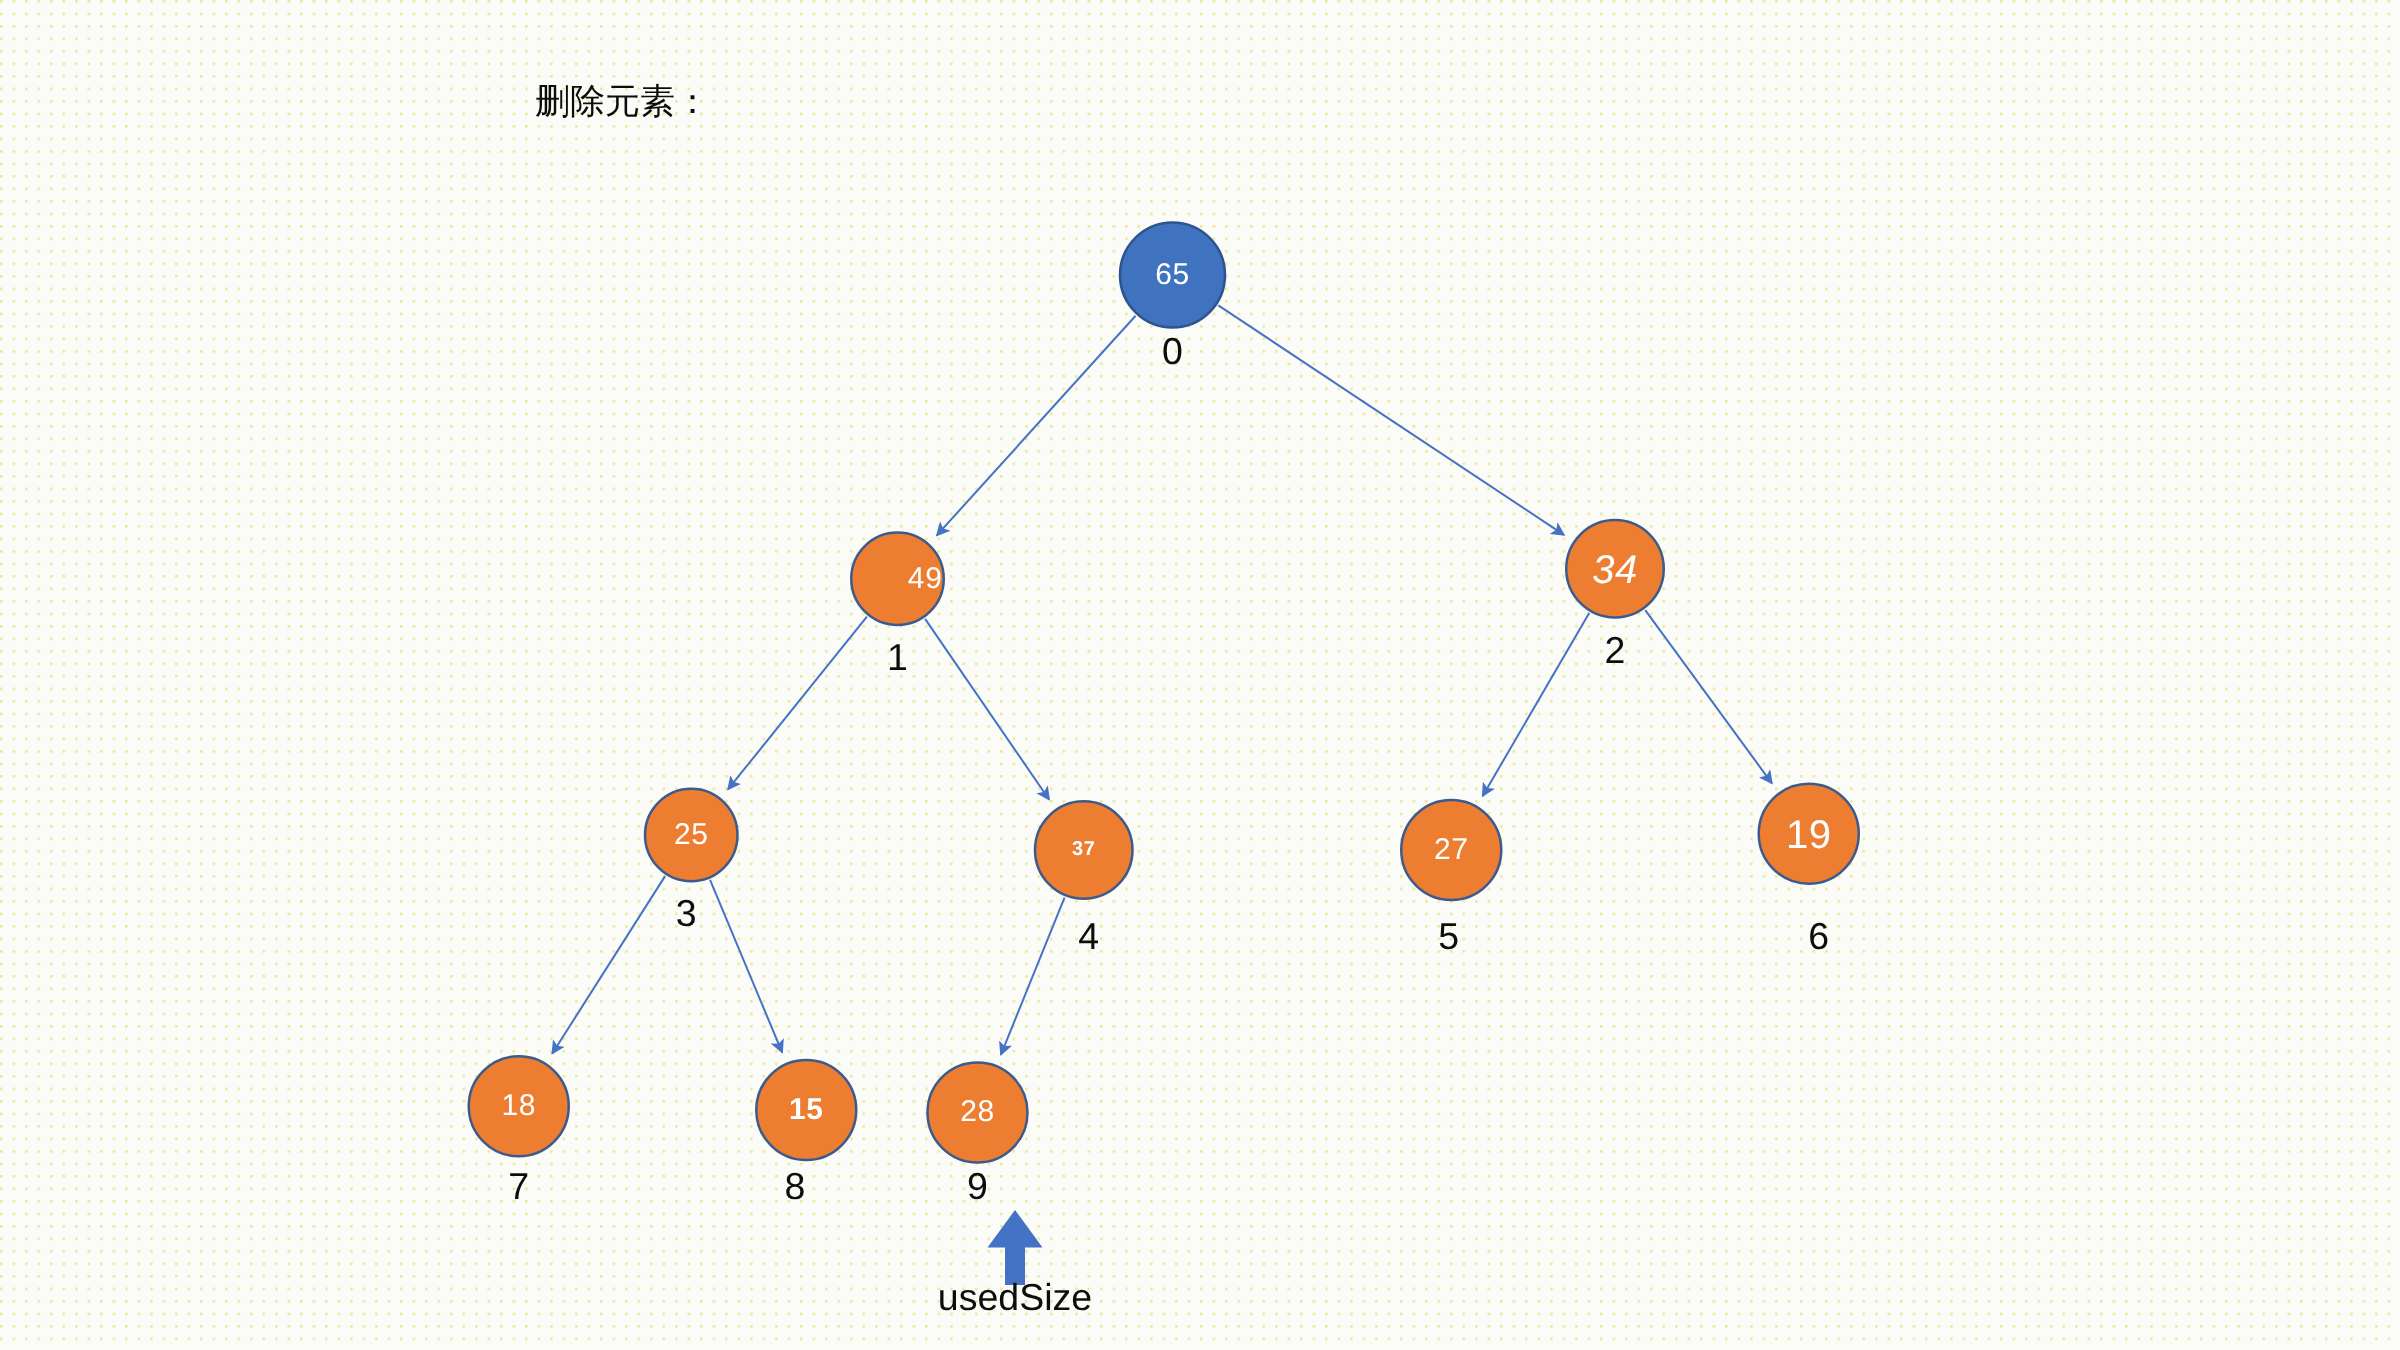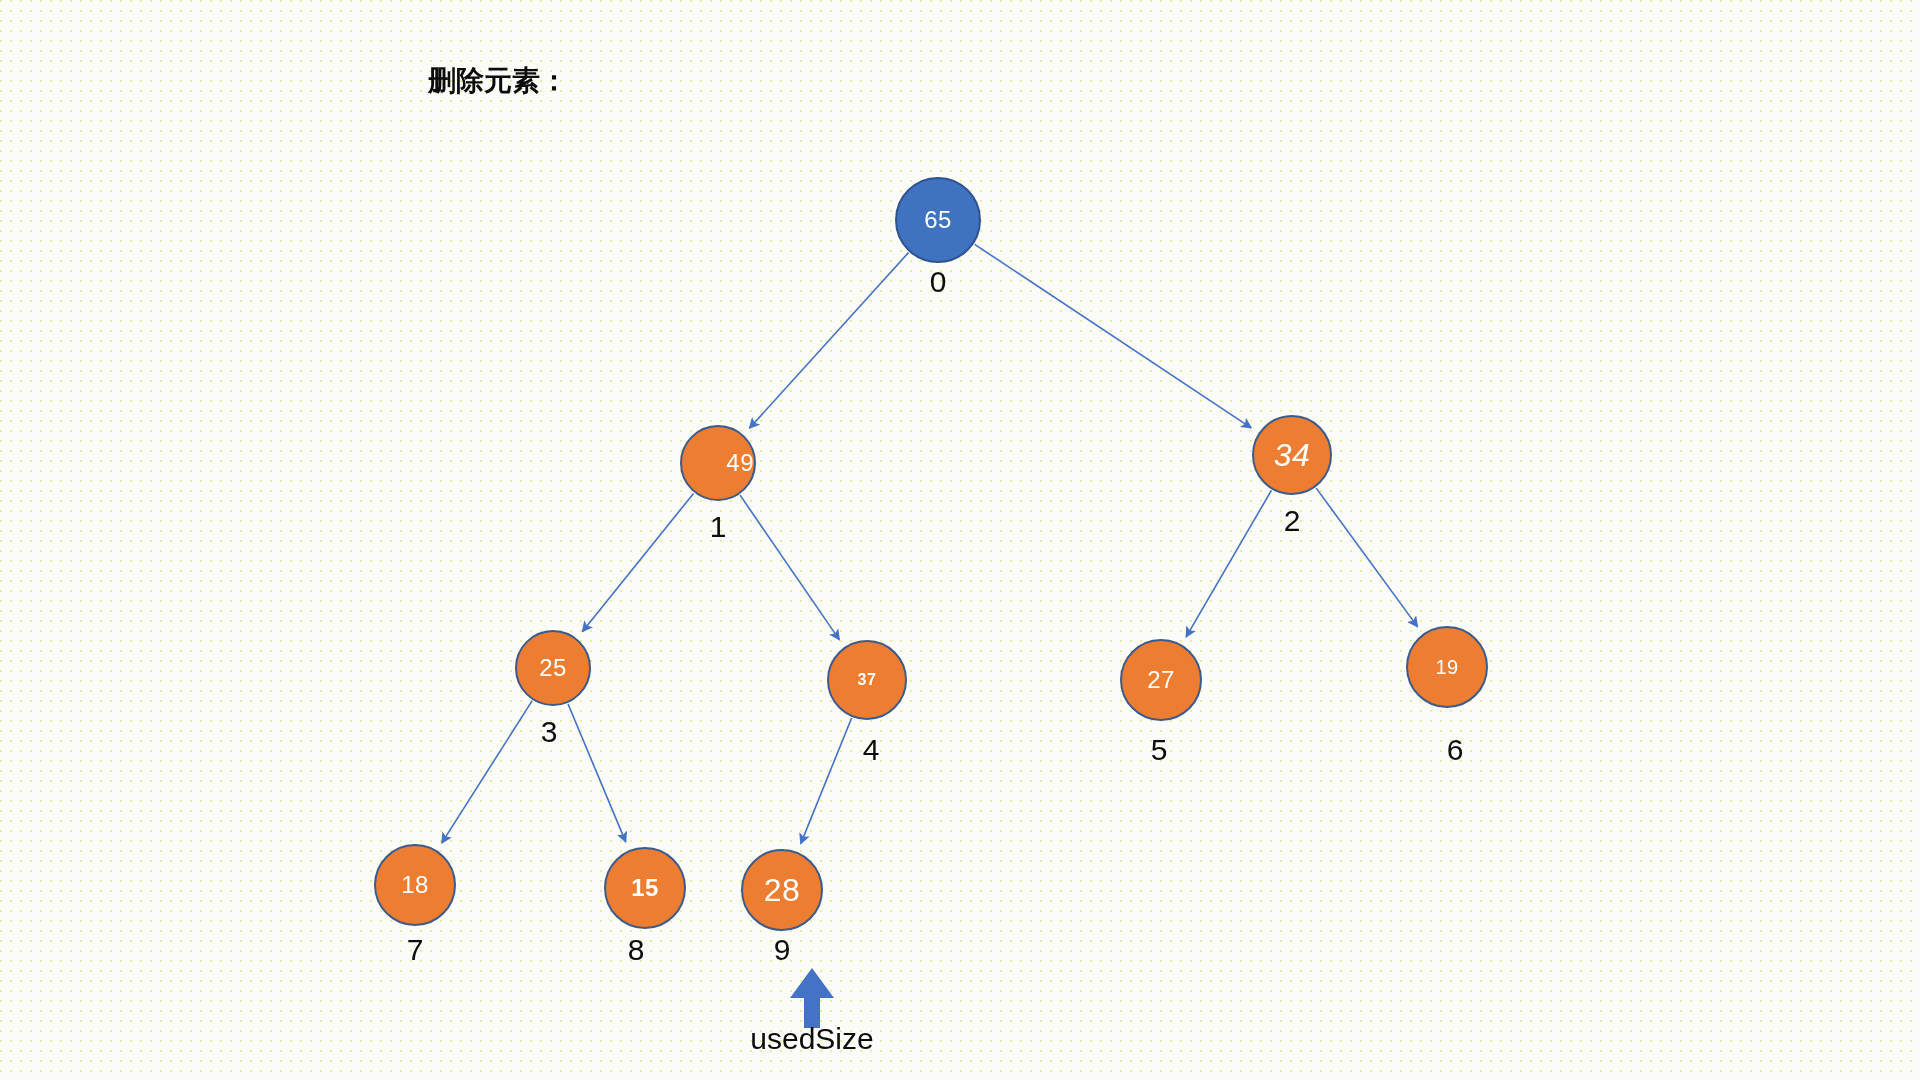--- a/index.html
+++ b/index.html
@@ -29,21 +29,21 @@
     left: 0;
     top: 0;
     width: 1920px;
     height: 1080px;
     pointer-events: none;
   }
 
   .title {
     position: absolute;
     font-family: "Liberation Sans", sans-serif;
-    font-weight: bold;
+    font-weight: normal;
     color: #0c0c0c;
     white-space: nowrap;
   }
 
   .node {
     position: absolute;
     border-radius: 50%;
     box-sizing: border-box;
     display: flex;
     align-items: center;
@@ -130,33 +130,33 @@
       </div>
       <div class="index-label" style="font-size: 30px; left: 519px; top: 715px; width: 60px;">3</div>
       <div class="node node-orange" style="left: 827px; top: 640px; width: 80px; height: 80px; font-size: 16px; font-weight: bold;">
         <span class="node-label">37</span>
       </div>
       <div class="index-label" style="font-size: 30px; left: 841px; top: 733px; width: 60px;">4</div>
       <div class="node node-orange" style="left: 1120px; top: 639px; width: 82px; height: 82px; font-size: 24px; text-align: right;">
         <span class="node-label">27</span>
       </div>
       <div class="index-label" style="font-size: 30px; left: 1129px; top: 733px; width: 60px;">5</div>
-      <div class="node node-orange" style="left: 1406px; top: 626px; width: 82px; height: 82px; font-size: 20px;">
+      <div class="node node-orange" style="left: 1406px; top: 626px; width: 82px; height: 82px; font-size: 32px;">
         <span class="node-label">19</span>
       </div>
       <div class="index-label" style="font-size: 30px; left: 1425px; top: 733px; width: 60px;">6</div>
       <div class="node node-orange" style="left: 374px; top: 844px; width: 82px; height: 82px; font-size: 24px; text-align: right;">
         <span class="node-label">18</span>
       </div>
       <div class="index-label" style="font-size: 30px; left: 385px; top: 933px; width: 60px;">7</div>
       <div class="node node-orange" style="left: 604px; top: 847px; width: 82px; height: 82px; font-size: 24px; font-weight: bold;">
         <span class="node-label">15</span>
       </div>
       <div class="index-label" style="font-size: 30px; left: 606px; top: 933px; width: 60px;">8</div>
-      <div class="node node-orange" style="left: 741px; top: 849px; width: 82px; height: 82px; font-size: 32px;">
+      <div class="node node-orange" style="left: 741px; top: 849px; width: 82px; height: 82px; font-size: 24px;">
         <span class="node-label">28</span>
       </div>
       <div class="index-label" style="font-size: 30px; left: 752px; top: 933px; width: 60px;">9</div>
     </div>
 
   <svg id="pointer-arrow" width="44" height="60" viewBox="0 0 44 60" style="left: 790px; top: 968px;">
       <polygon points="22,0 44,30 30,30 30,60 14,60 14,30 0,30" fill="#4472c4"></polygon>
     </svg>
 
   <div class="marker-label" id="pointer-label" style="font-size: 30px; left: 712px; top: 1022px; width: 200px;">usedSize</div>

